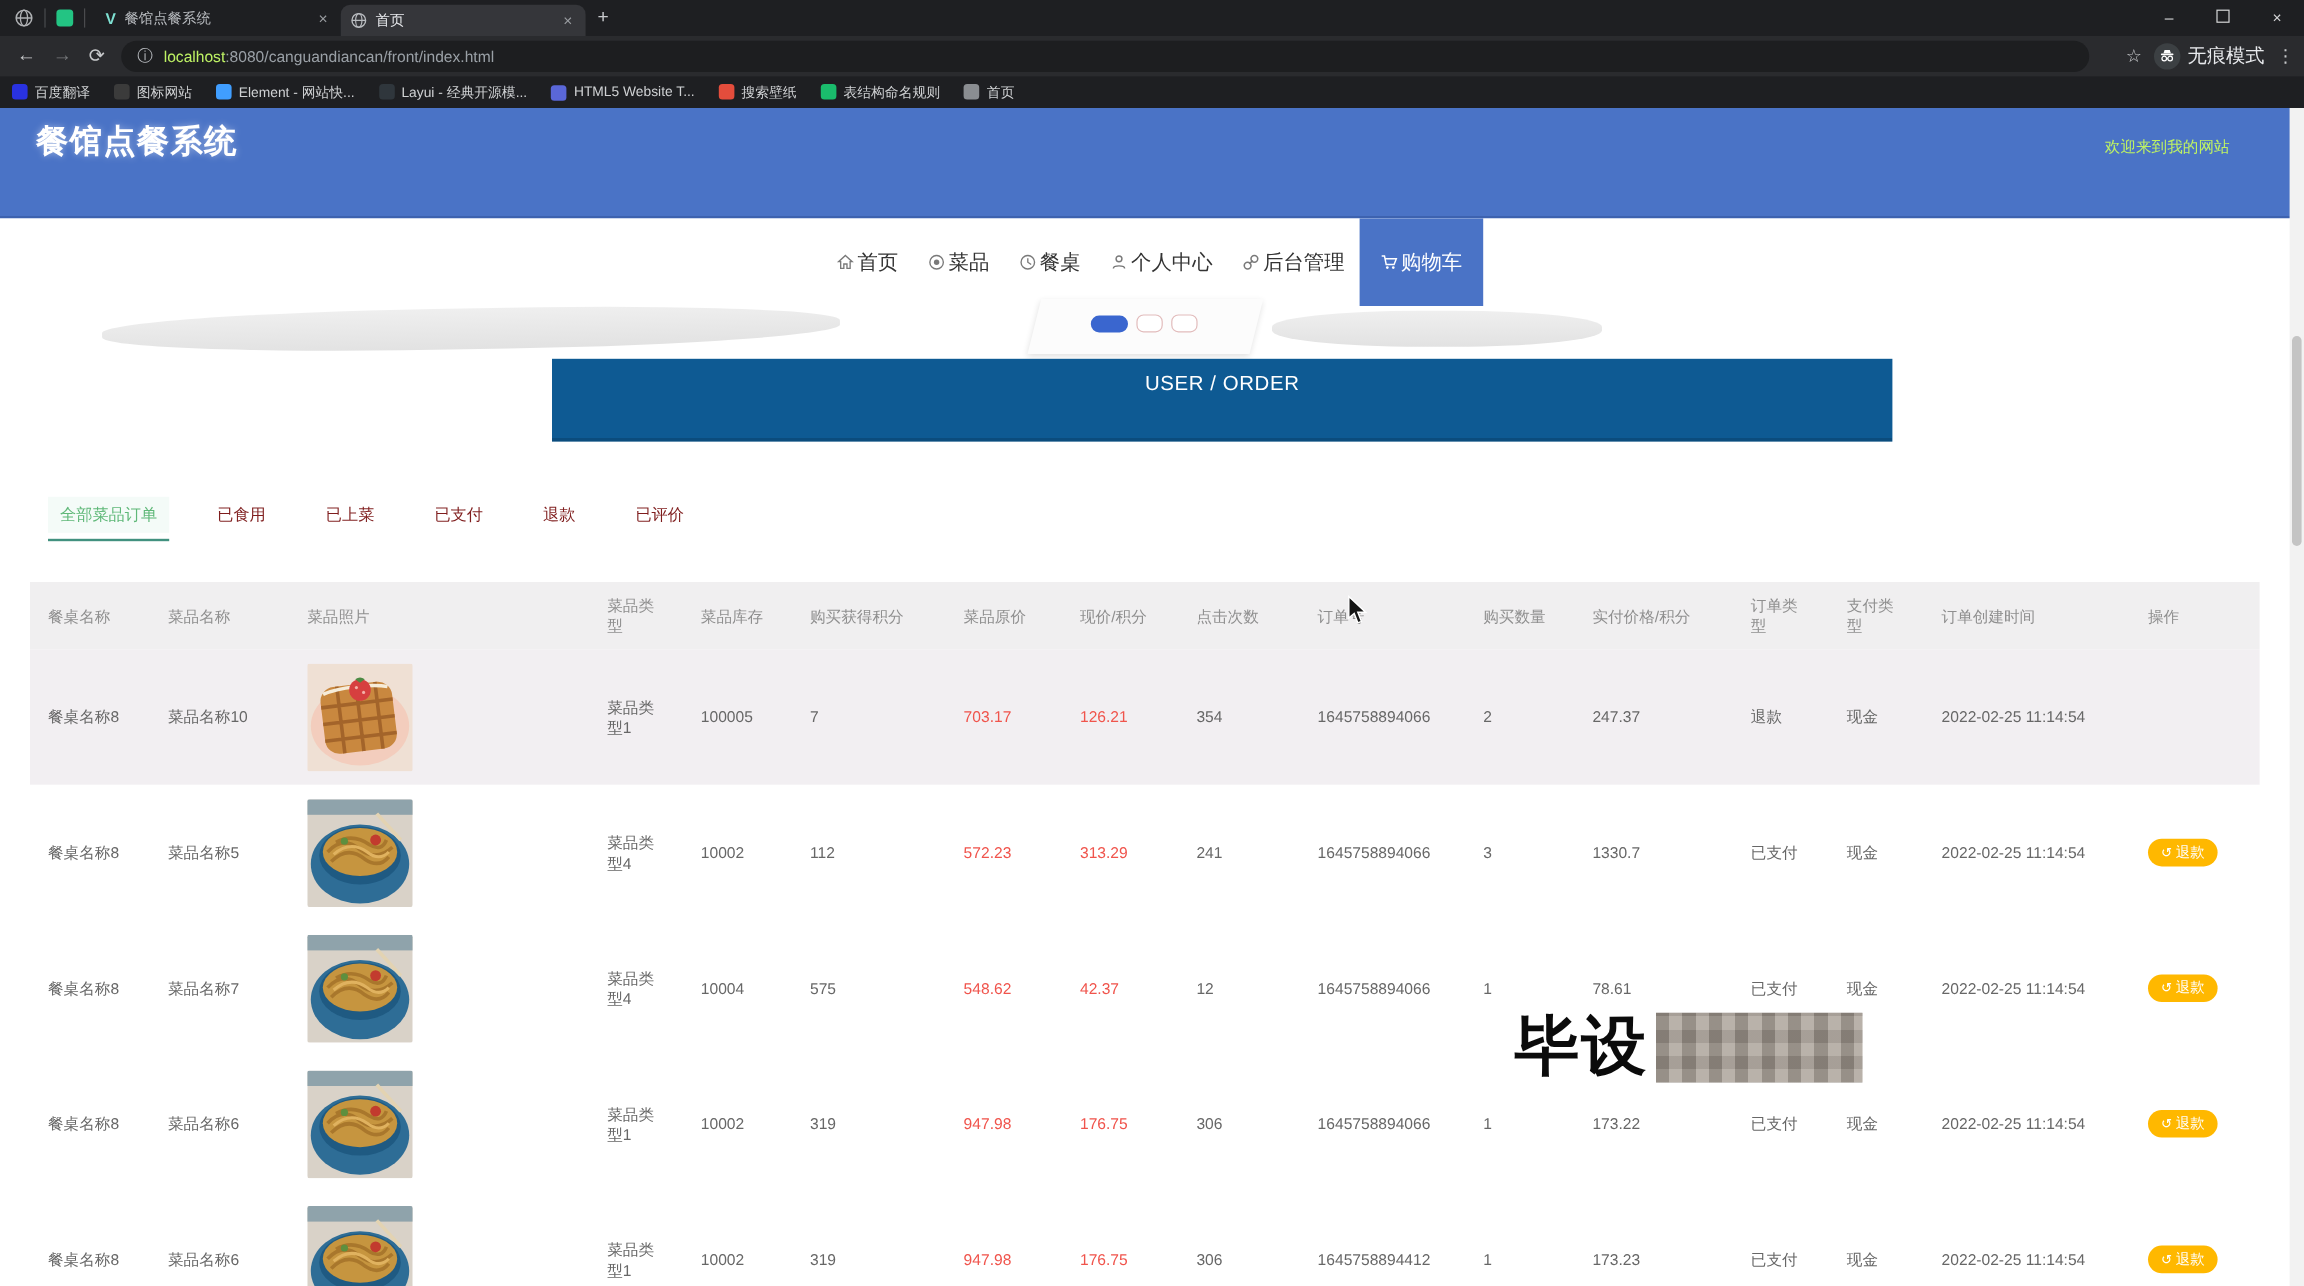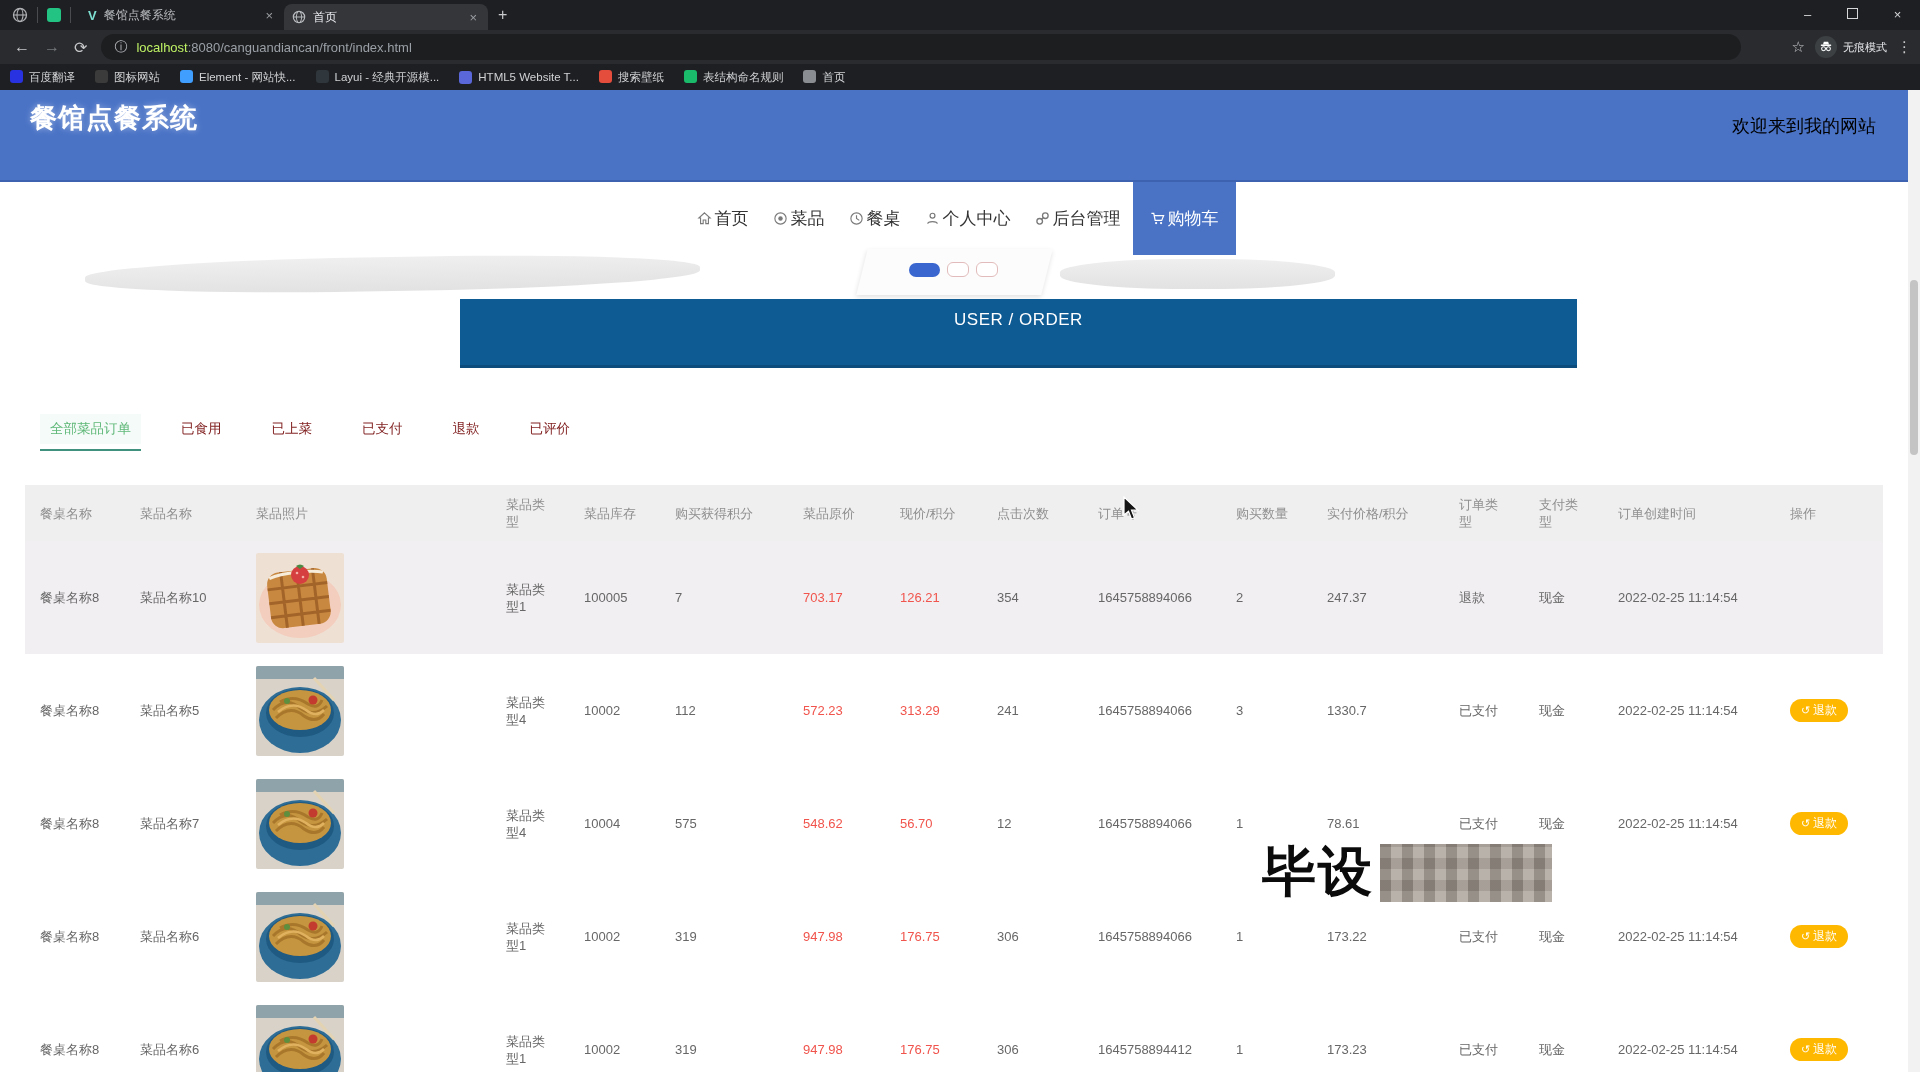--- a/index.html
+++ b/index.html
@@ -22,32 +22,32 @@
   .wmax{display:inline-block;width:9px;height:9px;border:1px solid #d6d7d9;}
   
   .addressbar{height:34px;background:#2a2b2e;display:flex;align-items:center;position:relative;}
   .navbtn{color:#c6c8ca;font-size:16px;margin-left:14px;}
   .navbtn.dim{color:#77797c;}
   .urlpill{margin-left:14px;width:1640px;height:26px;border-radius:13px;background:#1d1e20;display:flex;align-items:center;color:#9aa0a6;font-size:13px;}
   .urlpill .info{margin:0 9px 0 13px;font-size:13px;color:#b9bcc0;}
   .host{color:#bef264;}
   .addr-right{position:absolute;right:8px;top:0;height:34px;display:flex;align-items:center;gap:10px;}
   .star{color:#c6c8ca;font-size:15px;}
-  .incog{display:flex;align-items:center;gap:6px;color:#e8eaed;font-size:11px;}
+  .incog{display:flex;align-items:center;gap:6px;color:#e8eaed;font-size:16px;}
   .incog-badge{width:22px;height:22px;border-radius:50%;background:#3c4043;display:flex;align-items:center;justify-content:center;}
   .kebab{color:#c6c8ca;font-size:15px;}
   
   .bookmarks{height:26px;background:#1e1f22;display:flex;align-items:center;padding-left:10px;}
   .bm{display:flex;align-items:flex-start;margin-right:20px;color:#d0d2d4;font-size:11.5px;white-space:nowrap;}
   .bm .fav{width:13px;height:13px;border-radius:3px;margin-right:6px;flex:none;}
   
   .page{position:absolute;left:0;top:90px;width:1920px;height:982px;background:#fff;overflow:hidden;}
   .site-header{position:absolute;left:0;top:0;width:100%;height:90px;background:var(--header-blue);border-bottom:2px solid #3d62af;}
   .site-title{position:absolute;left:30px;top:10px;color:#fff;font-size:27px;font-weight:bold;letter-spacing:1px;text-shadow:0 0 6px rgba(255,255,255,.45);}
-  .welcome{position:absolute;right:44px;top:24px;color:#000000;font-size:18px;}
+  .welcome{position:absolute;right:62px;top:24px;color:#bef264;font-size:13px;}
   
   .mainnav{position:absolute;left:0;top:92px;width:100%;height:73px;display:flex;justify-content:center;align-items:stretch;background:#fff;}
   .nav-item{display:flex;align-items:center;padding:0 12px;color:#333;font-size:17px;gap:3px;}
   .nav-item svg{opacity:.65;}
   .nav-item.active{background:var(--header-blue);color:#fff;padding:0 17px;}
   .nav-item.active svg{opacity:1;}
   
   .banner{position:absolute;left:0;top:165px;width:100%;height:44px;background:#fff;}
   .blob{position:absolute;border-radius:45%;background:linear-gradient(#efefef,#e2e2e2);}
   .blob.b1{left:85px;top:2px;width:615px;height:34px;transform:rotate(-1deg);}
@@ -383,21 +383,21 @@
       <div class="photo">
         <svg width="88" height="90">
                 <use href="#sym-noodles"></use>
               </svg>
       </div>
     </div>
     <div class="cell"><span class="narrow">菜品类型4</span></div>
     <div class="cell">10004</div>
     <div class="cell">575</div>
     <div class="cell red">548.62</div>
-    <div class="cell red">56.70</div>
+    <div class="cell red">42.37</div>
     <div class="cell">12</div>
     <div class="cell">1645758894066</div>
     <div class="cell">1</div>
     <div class="cell">78.61</div>
     <div class="cell"><span class="narrow">已支付</span></div>
     <div class="cell"><span class="narrow">现金</span></div>
     <div class="cell">2022-02-25 11:14:54</div>
     <div class="cell act"><button class="act-btn"><span class="g">↺</span>退款</button></div>
   </div>
         <div class="trow drow">

